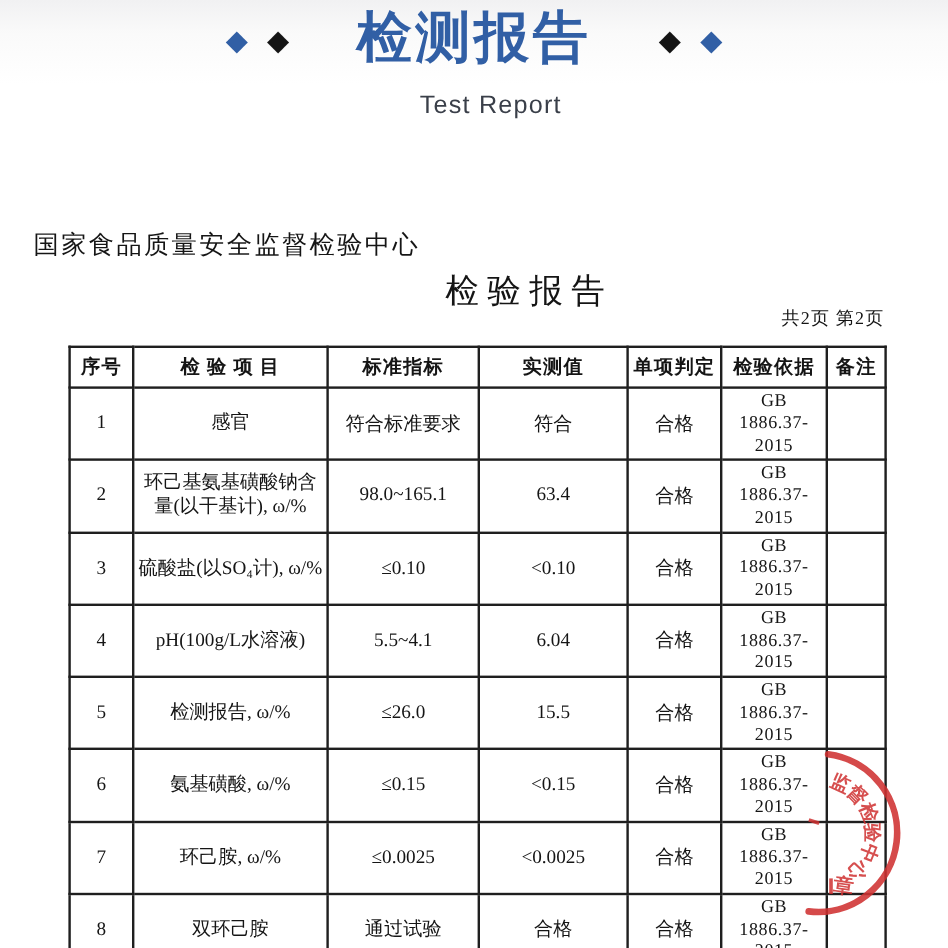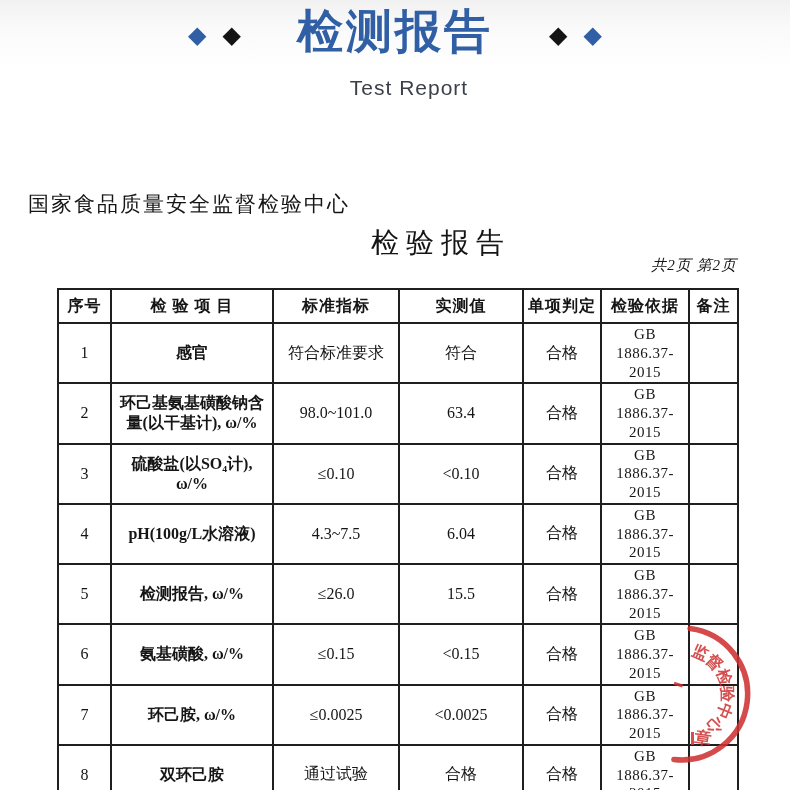--- a/index.html
+++ b/index.html
@@ -36,36 +36,36 @@
   .org-name{
     position:absolute;top:190px;left:0;width:100%;
     text-align:left;font-size:21px;letter-spacing:2px;color:#151515;margin-left:28px;
   }
   .doc-title{
     position:absolute;top:224px;left:0;width:100%;
     text-align:center;font-size:28px;letter-spacing:7px;color:#151515;margin-left:46px;
   }
   .page-info{
     position:absolute;top:256px;left:57px;width:680px;
-    text-align:right;font-size:15px;color:#151515;letter-spacing:1px;font-style:italic;
+    text-align:right;font-size:15px;color:#151515;letter-spacing:1px;
   }
   
   table.report{
     position:absolute;top:288px;left:57px;
     width:680px;border-collapse:collapse;table-layout:fixed;
     font-size:16px;color:#151515;
   }
   table.report th,table.report td{
     border:2px solid #1f1f1f;
     padding:1px 3px;
     text-align:center;vertical-align:middle;
     overflow:hidden;
   }
   table.report th{font-weight:bold;font-size:16px;letter-spacing:1px;height:30px;}
-  td.item-cell{text-align:left;padding-left:6px;line-height:1.25;font-weight:bold;}
+  td.item-cell{text-align:left;padding-left:6px;line-height:1.25;}
   td.basis-cell{font-size:15px;line-height:1.25;letter-spacing:0.5px;}
   .r1{height:46px;}.r2{height:52px;}.r3{height:46px;}.r4{height:48px;}
   .r5{height:46px;}.r6{height:48px;}.r7{height:46px;}.r8{height:48px;}
   
   .stamp{
     position:absolute;top:598px;left:612px;width:175px;height:195px;
     z-index:5;pointer-events:none;
   }
 </style>
 </head>
@@ -120,21 +120,21 @@
         <td>合格</td>
         <td class="basis-cell">
             <div>GB 1886.37-</div>
             <div>2015</div>
           </td>
         <td></td>
       </tr>
       <tr class="r2">
         <td>2</td>
         <td class="item-cell">环己基氨基磺酸钠含量(以干基计), ω/%</td>
-        <td>98.0~101.0</td>
+        <td>98.0~165.1</td>
         <td>63.4</td>
         <td>合格</td>
         <td class="basis-cell">
             <div>GB 1886.37-</div>
             <div>2015</div>
           </td>
         <td></td>
       </tr>
       <tr class="r3">
         <td>3</td>
@@ -144,21 +144,21 @@
         <td>合格</td>
         <td class="basis-cell">
             <div>GB 1886.37-</div>
             <div>2015</div>
           </td>
         <td></td>
       </tr>
       <tr class="r4">
         <td>4</td>
         <td class="item-cell">pH(100g/L水溶液)</td>
-        <td>4.3~7.5</td>
+        <td>5.5~4.1</td>
         <td>6.04</td>
         <td>合格</td>
         <td class="basis-cell">
             <div>GB 1886.37-</div>
             <div>2015</div>
           </td>
         <td></td>
       </tr>
       <tr class="r5">
         <td>5</td>

